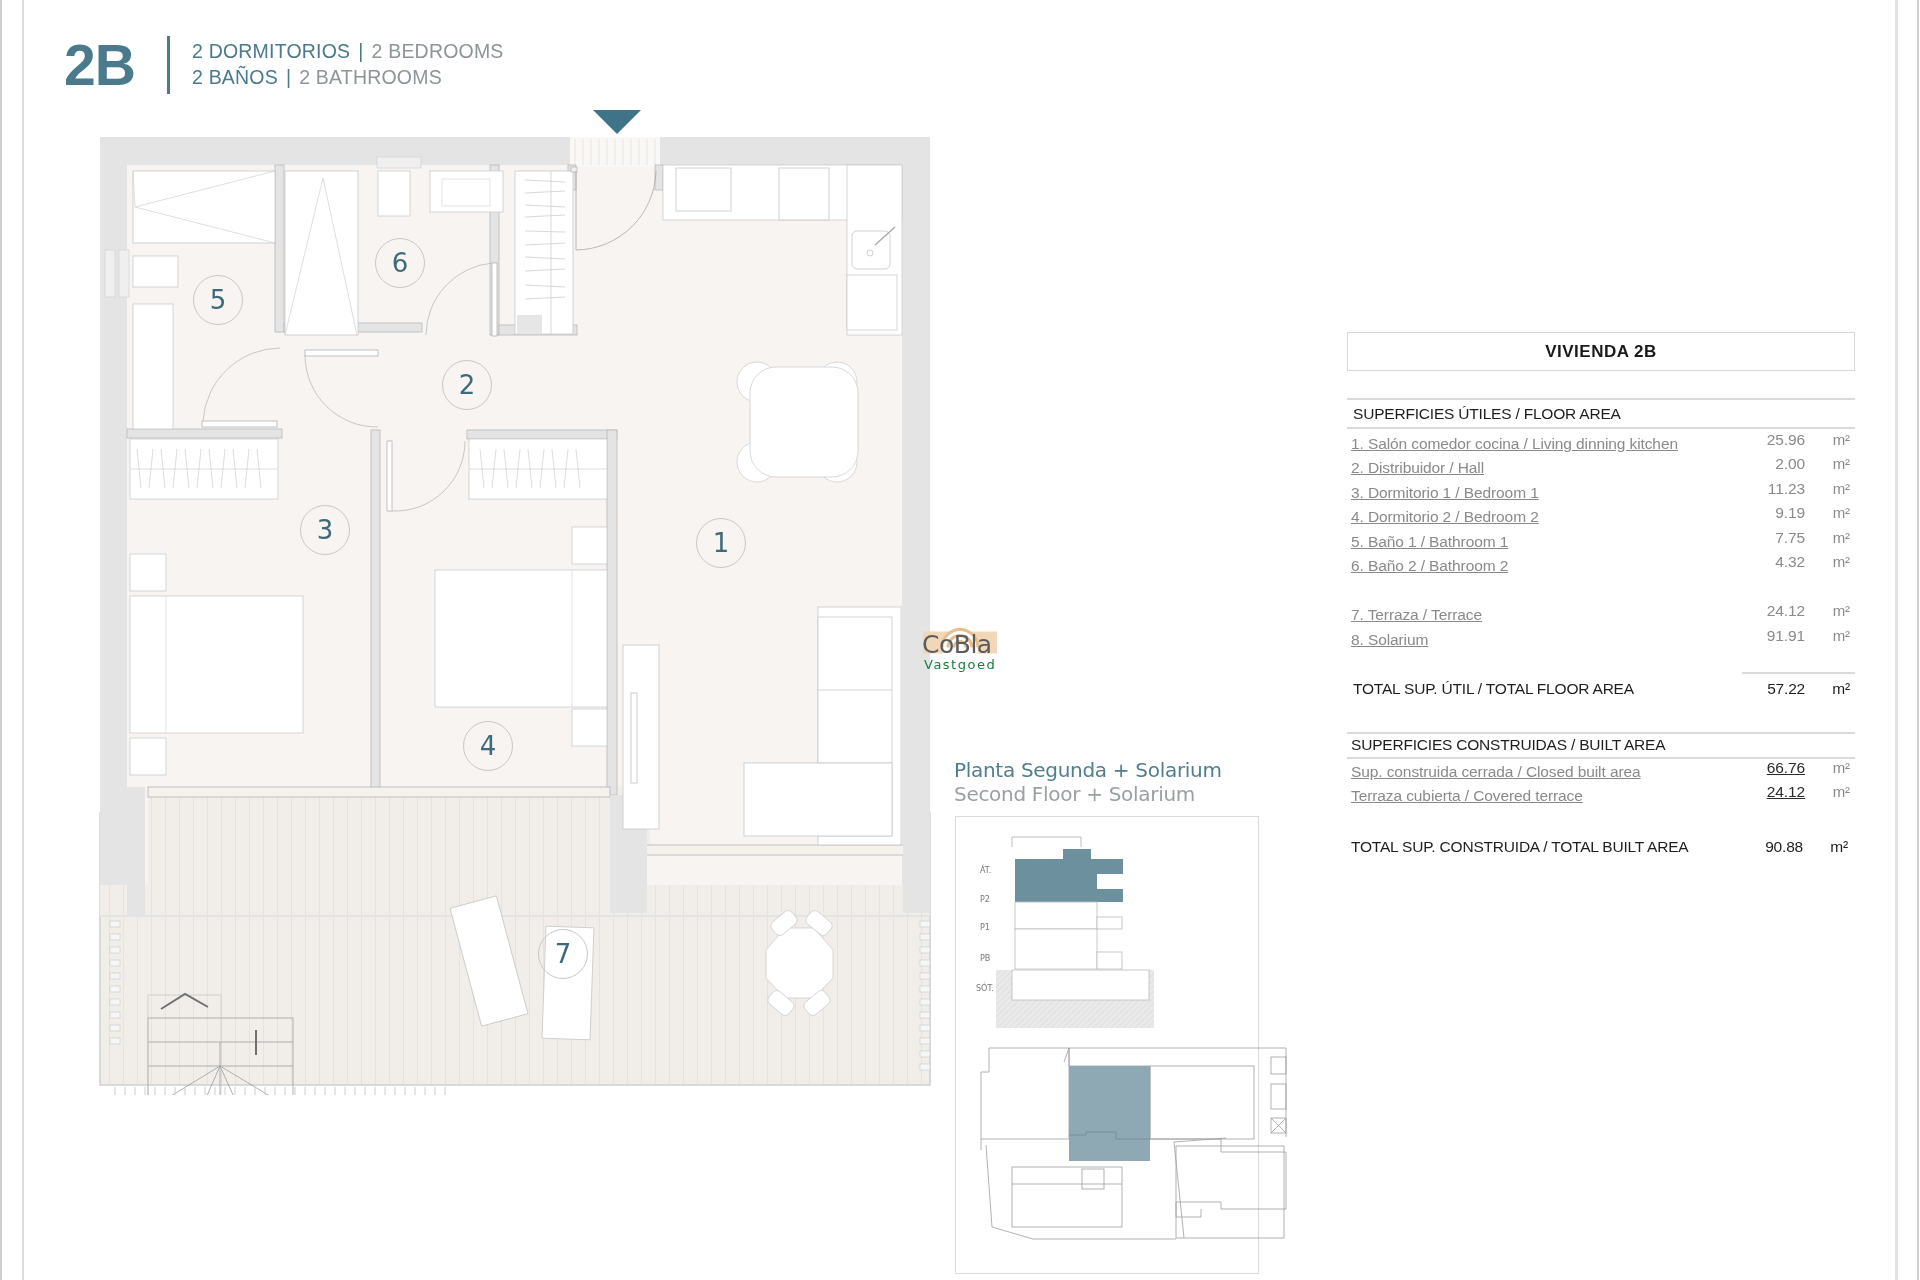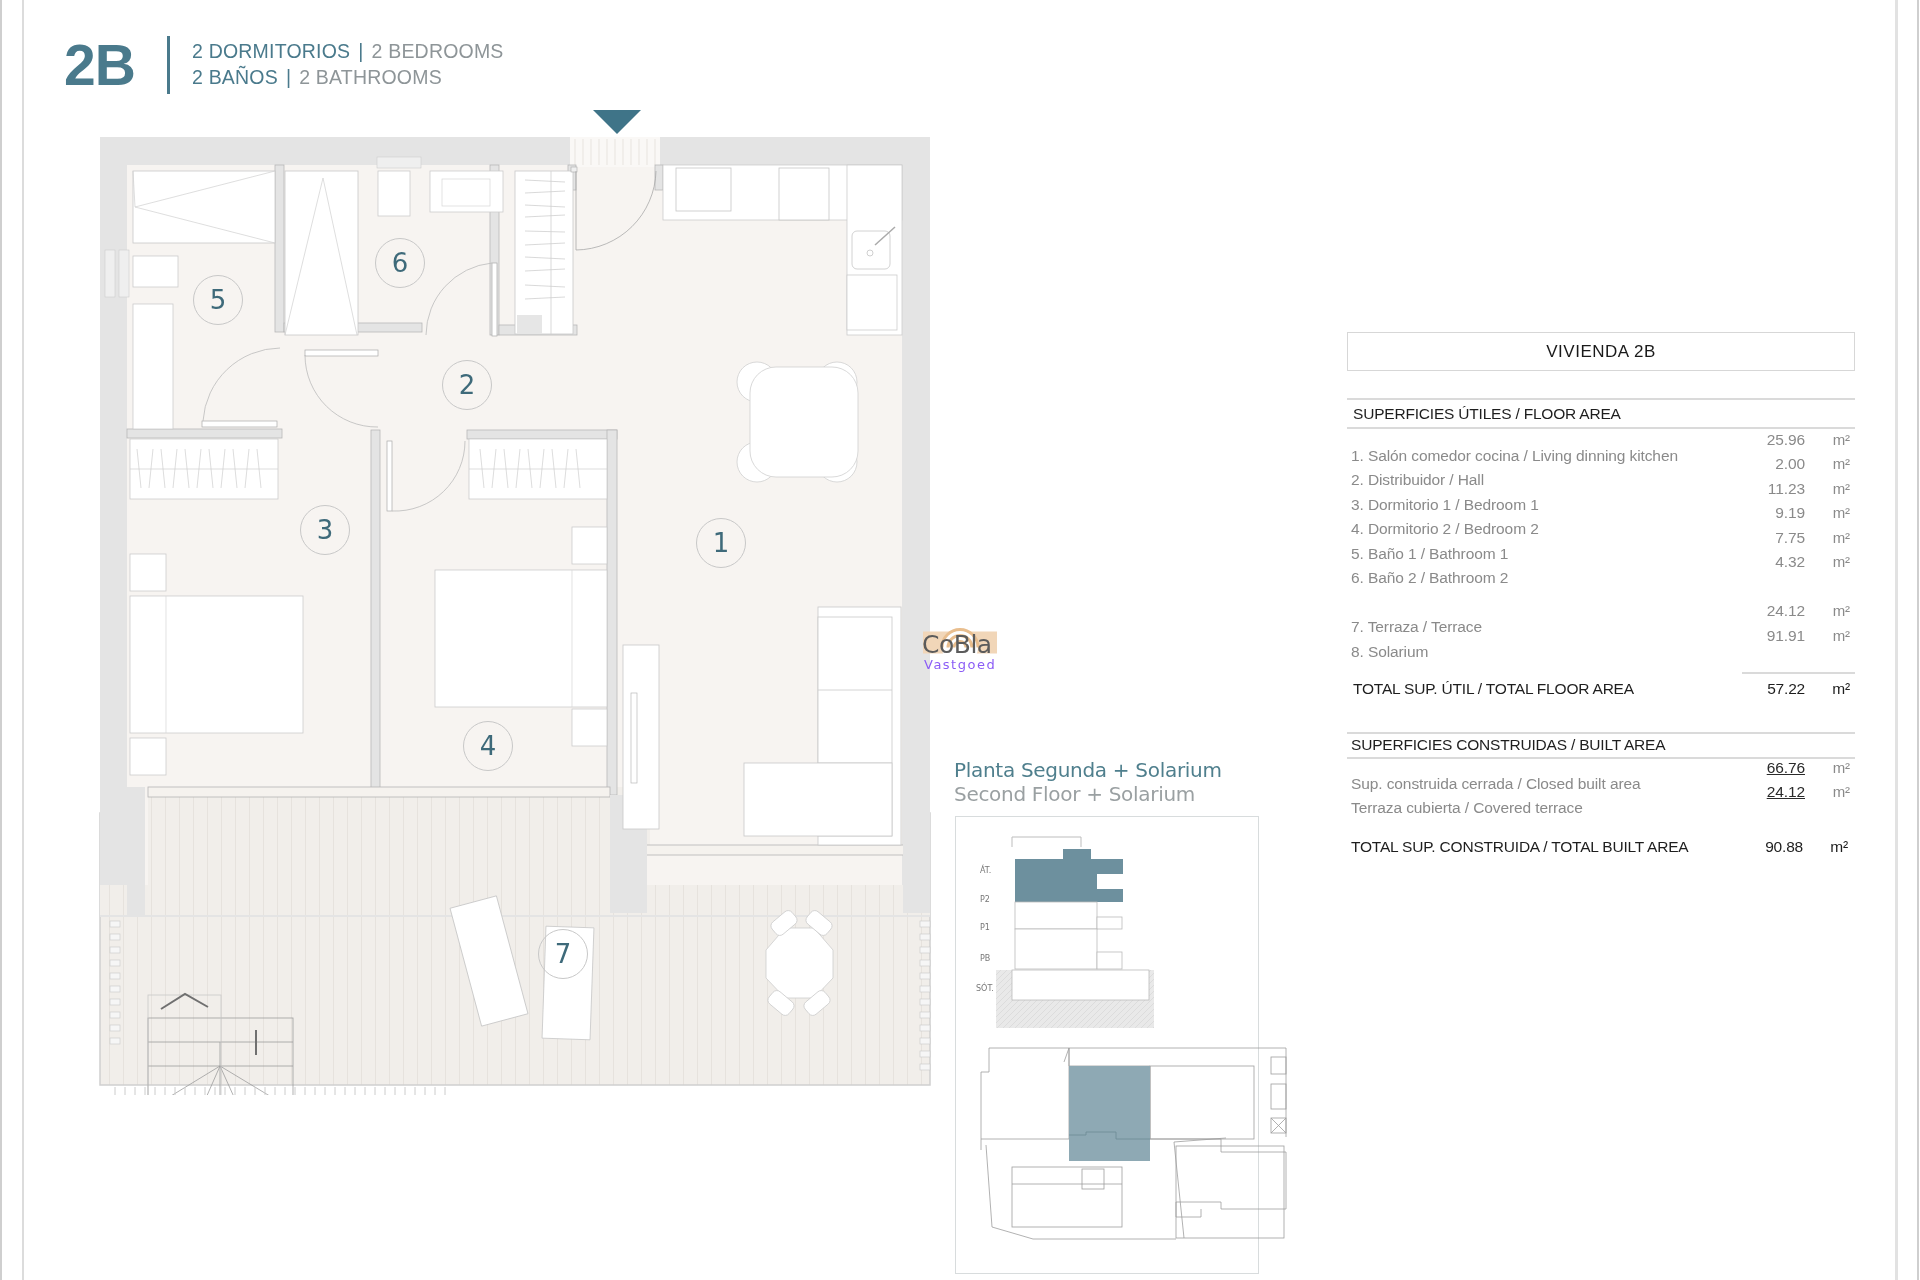--- a/index.html
+++ b/index.html
@@ -16,35 +16,35 @@
   .header-lines .sep{color:#4a7a8c;margin:0 8px;}
   .header-lines .en{color:#8e9598;}
 
   
   .plan{position:absolute;left:95px;top:105px;width:850px;height:990px;}
   .plan svg{position:absolute;left:0;top:0;}
 
   
   .watermark{position:absolute;left:920px;top:605px;width:80px;height:65px;}
   .wm-text{position:absolute;left:922px;top:630px;font-size:25px;color:#5b5b5b;font-family:"DejaVu Sans",sans-serif;letter-spacing:-0.5px;}
-  .wm-sub{position:absolute;left:924px;top:657px;font-size:13px;color:#8b5cf6;letter-spacing:1.5px;font-family:"DejaVu Sans",sans-serif;}
+  .wm-sub{position:absolute;left:924px;top:657px;font-size:13px;color:#15803d;letter-spacing:1.5px;font-family:"DejaVu Sans",sans-serif;}
 
   
   .loc-title{position:absolute;left:954px;top:758px;font-size:20px;color:#4f7f8d;font-family:"DejaVu Sans",sans-serif;font-weight:normal;letter-spacing:-0.3px;}
   .loc-sub{position:absolute;left:954px;top:782px;font-size:20px;color:#9aa0a2;font-family:"DejaVu Sans",sans-serif;letter-spacing:-0.3px;}
   .loc-box{position:absolute;left:955px;top:816px;width:304px;height:458px;border:1.5px solid #d8dcdd;box-sizing:border-box;}
   .loc-box svg{position:absolute;left:0;top:0;}
 
   
   .table-wrap{position:absolute;left:1347px;top:332px;width:508px;}
-  .title-box{width:508px;height:39px;border:1.5px solid #d7d7d7;box-sizing:border-box;display:flex;align-items:center;justify-content:center;font-weight:normal;font-size:17px;color:#1a1a1a;letter-spacing:0.5px;}
+  .title-box{width:508px;height:39px;border:1.5px solid #d7d7d7;box-sizing:border-box;display:flex;align-items:center;justify-content:center;font-weight:bold;font-size:17px;color:#1a1a1a;letter-spacing:0.5px;}
   .section-head{position:absolute;left:0;font-size:15.5px;color:#1e1e1e;padding-left:6px;letter-spacing:-0.2px;}
   .rule{position:absolute;height:1.5px;background:#dadada;}
   .row{position:absolute;left:0;width:508px;height:24px;font-size:15.5px;color:#8a8a8a;letter-spacing:-0.1px;}
-  .row .label{position:absolute;left:4px;top:16px;white-space:nowrap;}
+  .row .label{position:absolute;left:4px;top:4px;white-space:nowrap;text-decoration:underline;}
   .row .val{position:absolute;right:50px;top:0;text-align:right;margin-left:34px;}
   .row .unit{position:absolute;right:5px;top:0;font-size:15px;}
   .row.dark .val{color:#2a2a2a;text-decoration:underline;}
   .total{position:absolute;left:0;width:508px;font-size:15.5px;color:#1e1e1e;letter-spacing:-0.2px;}
   .total .label{position:absolute;left:6px;top:0;white-space:nowrap;}
   .total .val{position:absolute;right:50px;top:0;}
   .total .unit{position:absolute;right:5px;top:0;}
 </style>
 </head>
 <body>

